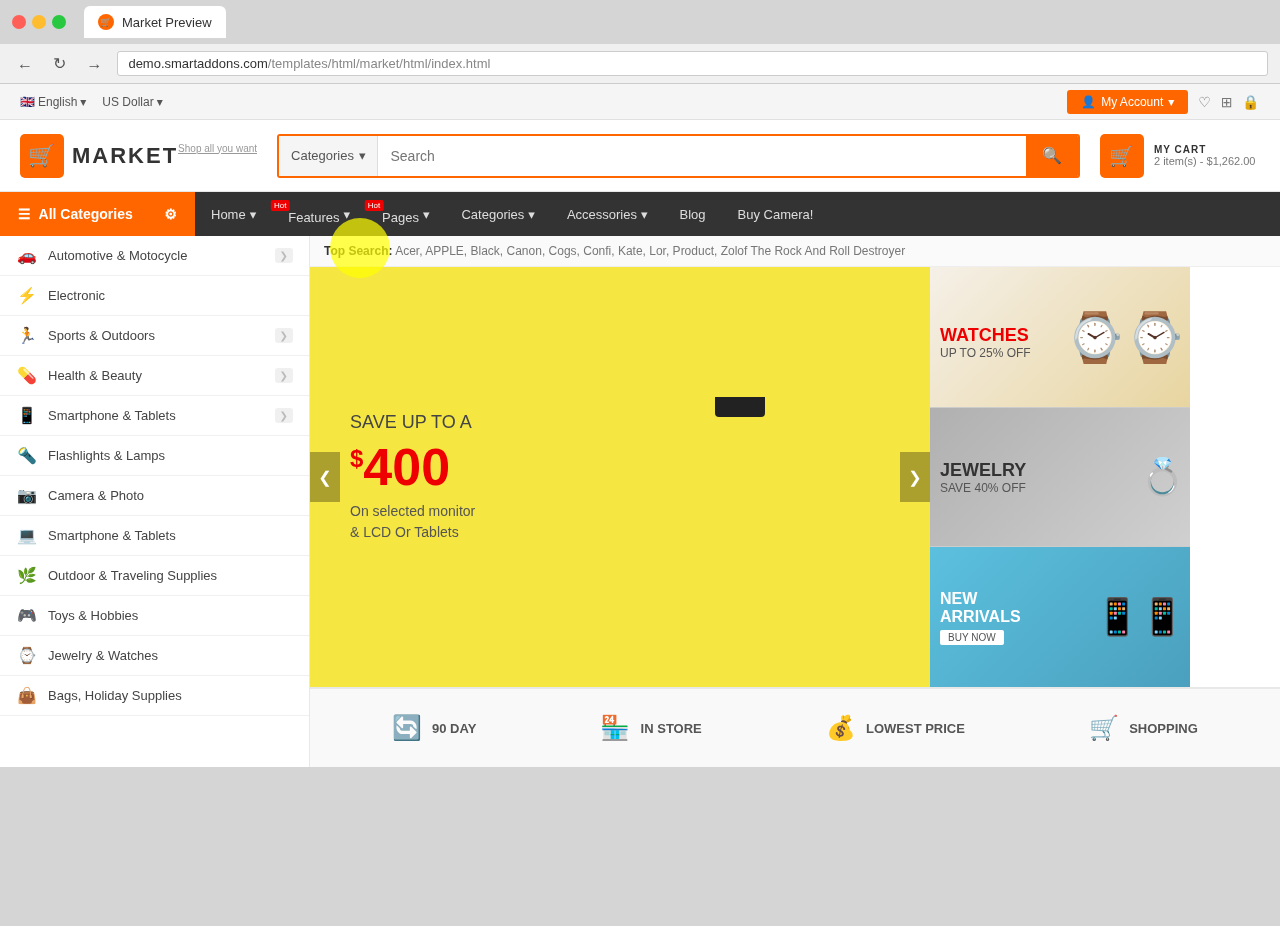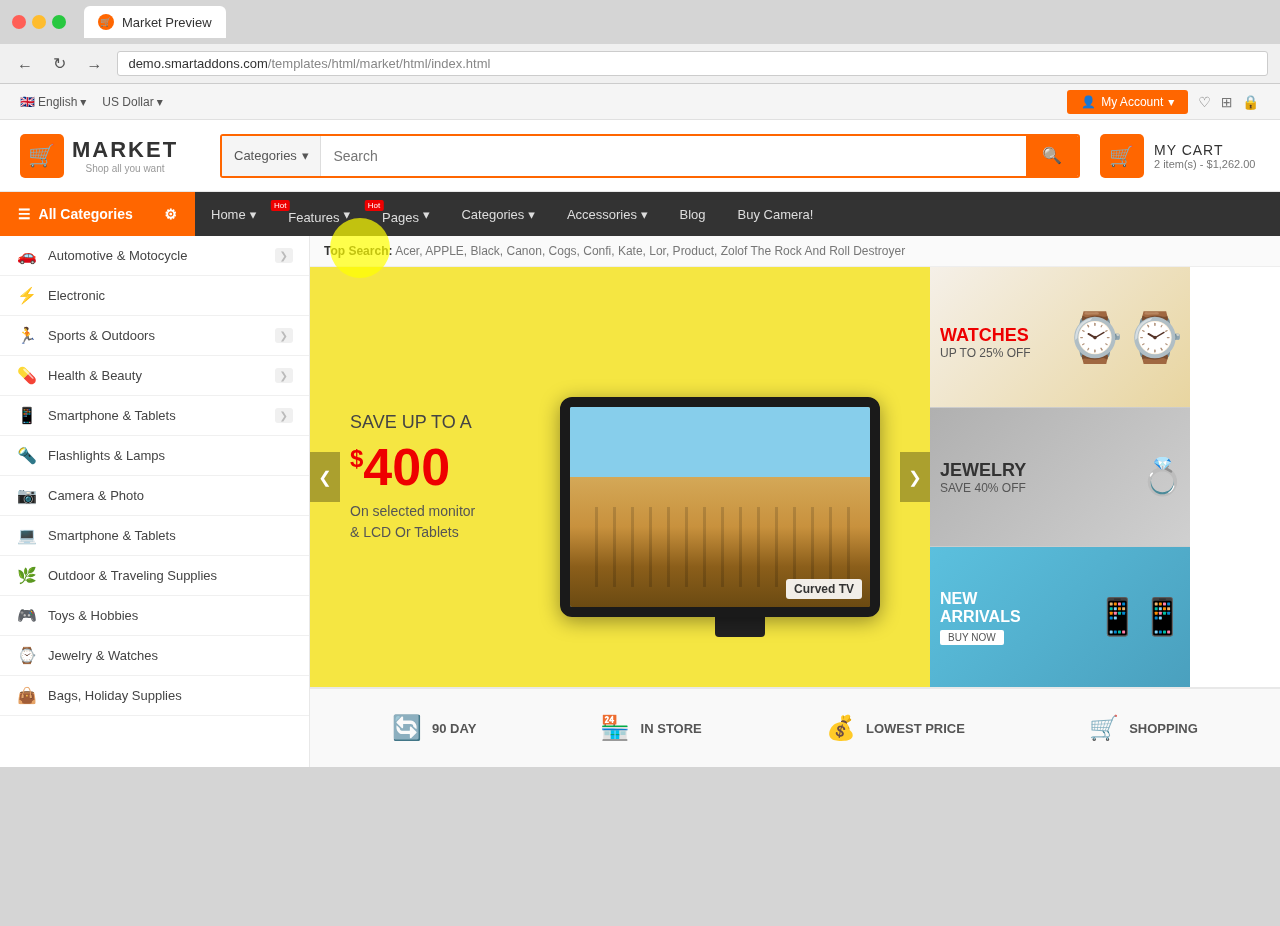--- a/index.html
+++ b/index.html
@@ -23,31 +23,31 @@
     .top-bar-left { display: flex; gap: 16px; }
     .top-bar-item { font-size: 12px; color: #555; cursor: pointer; display: flex; align-items: center; gap: 3px; }
     .top-bar-right { display: flex; align-items: center; gap: 10px; }
     .my-account-btn { background: #f60; color: white; padding: 5px 14px; border-radius: 3px; font-size: 12px; cursor: pointer; display: flex; align-items: center; gap: 5px; }
     .top-icon { font-size: 14px; color: #777; cursor: pointer; }
 
     
     .site-header { background: white; display: flex; align-items: center; padding: 10px 20px; height: 72px; gap: 20px; border-bottom: 1px solid #e8e8e8; }
     .logo { display: flex; align-items: center; gap: 8px; min-width: 180px; }
     .logo-icon { width: 44px; height: 44px; background: #f60; border-radius: 5px; display: flex; align-items: center; justify-content: center; color: white; font-size: 22px; }
-    .logo-text { display: flex; flex-direction: column; text-align: center; }
+    .logo-text { display: flex; flex-direction: row; }
     .logo-name { font-size: 22px; font-weight: bold; color: #333; letter-spacing: 2px; }
-    .logo-tagline { font-size: 10px; color: #999; }
+    .logo-tagline { font-size: 10px; color: #999; text-decoration: underline; }
     .search-area { flex: 1; display: flex; align-items: center; border: 2px solid #f60; border-radius: 3px; overflow: hidden; }
     .categories-dropdown { padding: 0 12px; background: #f5f5f5; border-right: 1px solid #ddd; height: 40px; display: flex; align-items: center; gap: 5px; font-size: 13px; color: #555; cursor: pointer; white-space: nowrap; }
     .search-input { flex: 1; border: none; outline: none; padding: 8px 12px; font-size: 14px; color: #aaa; }
     .search-btn { background: #f60; border: none; color: white; padding: 0 16px; height: 40px; cursor: pointer; font-size: 16px; }
     .cart-area { display: flex; align-items: center; gap: 10px; min-width: 160px; }
     .cart-icon-wrap { width: 44px; height: 44px; background: #f60; border-radius: 5px; display: flex; align-items: center; justify-content: center; color: white; font-size: 20px; }
     .cart-info { display: flex; flex-direction: column; }
-    .cart-label { font-size: 14px; font-weight: normal; color: #333; letter-spacing: 1px; }
+    .cart-label { font-size: 10px; font-weight: bold; color: #333; letter-spacing: 1px; }
     .cart-details { font-size: 11px; color: #777; }
 
     
     .nav-bar { background: #333; display: flex; align-items: center; height: 44px; }
     .all-categories { background: #f60; display: flex; align-items: center; gap: 8px; padding: 0 18px; height: 44px; color: white; font-size: 14px; font-weight: bold; cursor: pointer; min-width: 195px; }
     .nav-items { display: flex; align-items: center; flex: 1; }
     .nav-item { color: #ddd; font-size: 13px; padding: 0 16px; height: 36px; display: flex; align-items: center; cursor: pointer; position: relative; gap: 4px; }
     .nav-badge { background: #e00; color: white; font-size: 9px; padding: 1px 4px; border-radius: 2px; position: absolute; top: 6px; left: 50%; transform: translateX(-50%); }
 
     
@@ -286,27 +286,20 @@
         <button class="slider-arrow slider-arrow-left">❮</button>
         <div class="slider-content">
           <div class="slider-tagline">SAVE UP TO A</div>
           <div class="slider-price">
             <sup>$</sup><span>400</span>
           </div>
           <div class="slider-sub">On selected monitor<br>&amp; LCD Or Tablets</div>
         </div>
 
         <div style="position:absolute; right:10px; bottom:10px; width:360px; height:280px;">
-          <div style="width:320px; height:220px; background:linear-gradient(135deg, #87ceeb 0%, #5ba3e0 30%, #c8a050 60%, #8b6914 80%); border:10px solid #1a1a1a; border-radius:12px; position:relative; overflow:hidden; box-shadow:0 4px 20px rgba(0,0,0,0.4);">
-
-            <div style="width:100%;height:100%;background:linear-gradient(to bottom, #87ceeb 0%, #87ceeb 35%, #d4a857 35%, #c8913d 60%, #8b5e1a 80%, #6b4a12 100%);">
-              <div style="position:absolute;bottom:20px;left:10px;right:10px;height:80px;background:repeating-linear-gradient(90deg, transparent 0, transparent 15px, rgba(0,0,0,0.15) 15px, rgba(0,0,0,0.15) 18px);border-radius:4px 4px 0 0;"></div>
-            </div>
-            <div style="position:absolute;bottom:8px;right:8px;background:rgba(255,255,255,0.9);padding:3px 8px;border-radius:3px;font-size:12px;font-weight:bold;color:#333;">Curved TV</div>
-          </div>
           <div style="width:50px;height:20px;background:#222;margin:0 auto;border-radius:0 0 4px 4px;"></div>
         </div>
         <button class="slider-arrow slider-arrow-right">❯</button>
       </div>
 
       <div class="side-banners">
 
         <div class="banner banner-watches" style="display:flex; align-items:center; justify-content:space-between; padding:0 10px; position:relative; height:140px;">
           <div class="banner-text" style="position:relative; transform:none; left:auto; top:auto;margin-top:10px;">
             <div class="banner-title">WATCHES</div>

